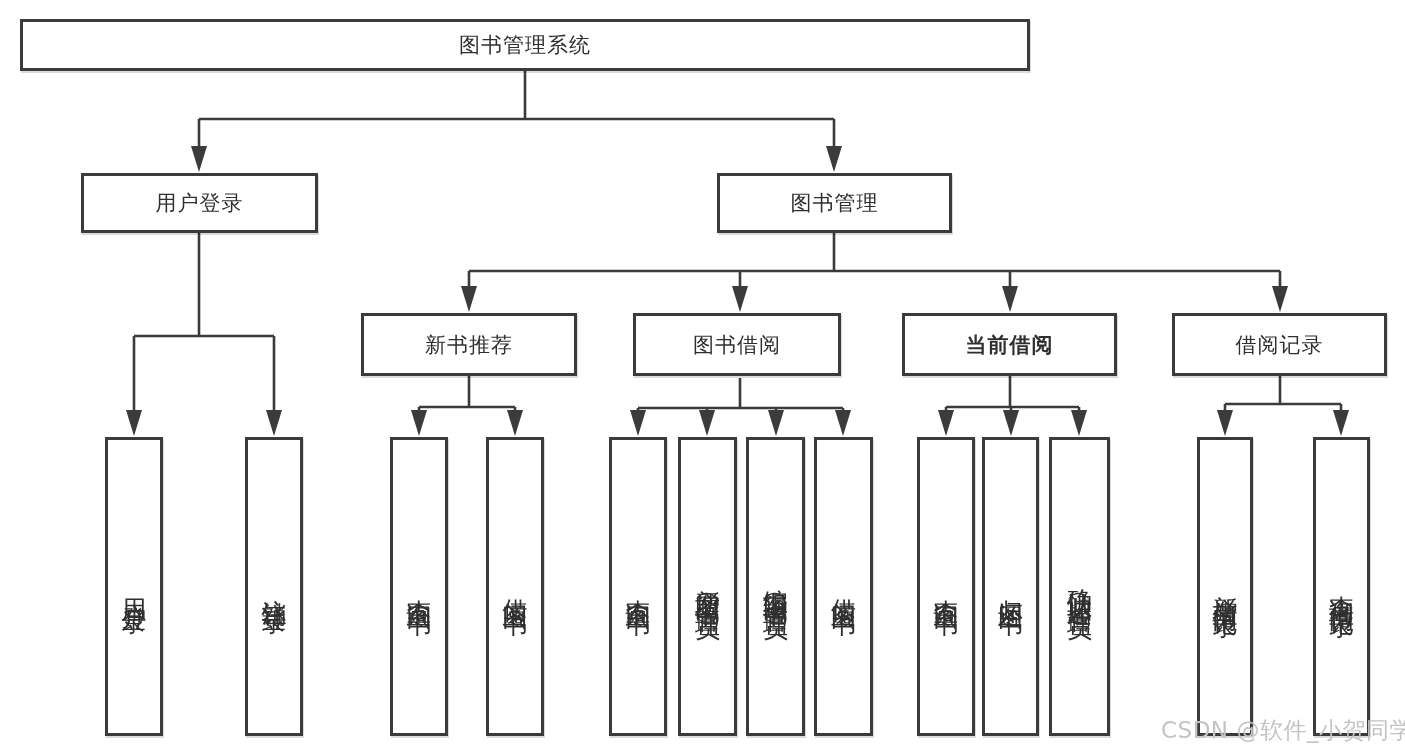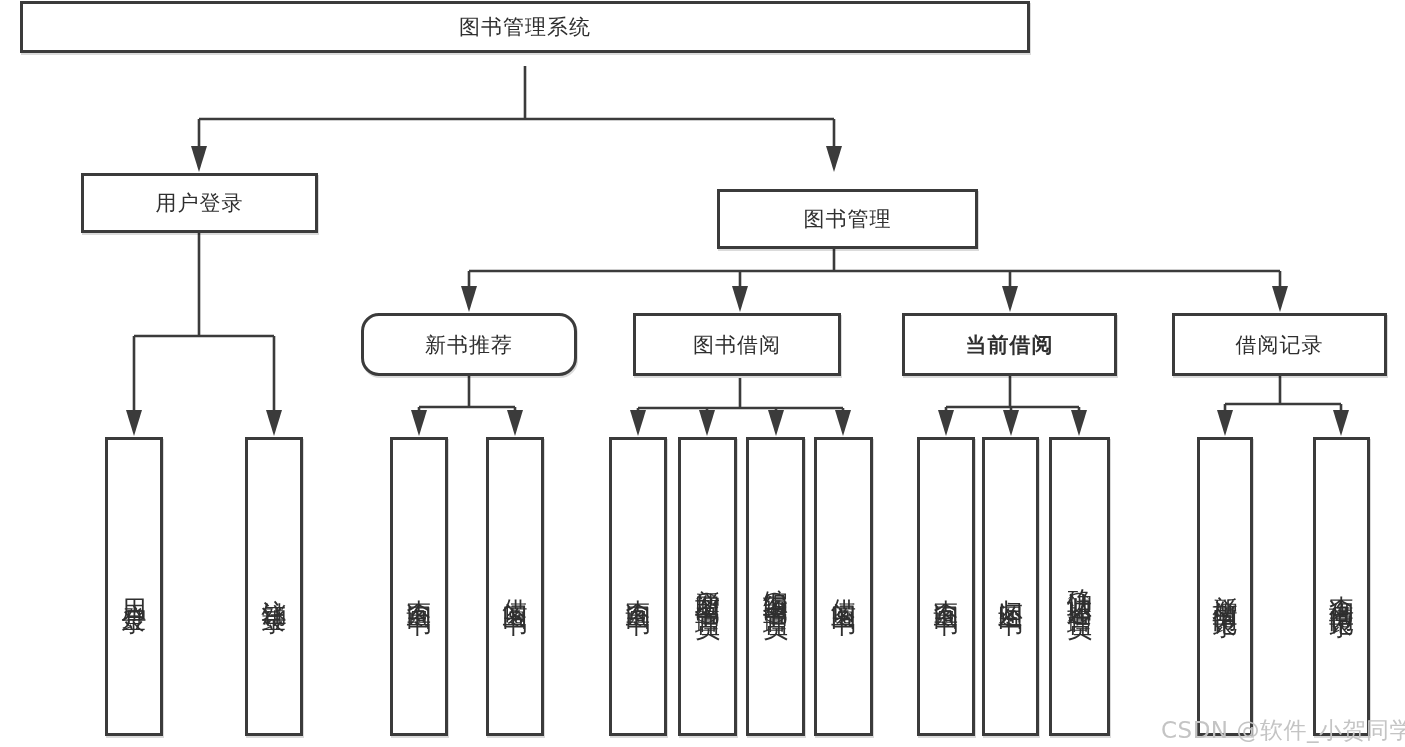--- a/index.html
+++ b/index.html
@@ -89,32 +89,32 @@
       <polygon points="1071,410 1087,410 1079,436"></polygon>
     </g>
 
     <g>
       <path d="M1280,376 V404 M1225,404 H1341 M1225,404 V414 M1341,404 V414"></path>
       <polygon points="1217,410 1233,410 1225,436"></polygon>
       <polygon points="1333,410 1349,410 1341,436"></polygon>
     </g>
   </svg>
 
-  <div class="box" style="left:20px; top:1px; width:1010px; height:52px;">
+  <div class="box" style="left:20px; top:19px; width:1010px; height:52px;">
     <span class="h-label">图书管理系统</span>
   </div>
 
   <div class="box" style="left:81px; top:173px; width:237px; height:60px;">
     <span class="h-label">用户登录</span>
   </div>
-  <div class="box" style="left:717px; top:173px; width:261px; height:60px;margin-top:16px;">
+  <div class="box" style="left:717px; top:173px; width:235px; height:60px;">
     <span class="h-label">图书管理</span>
   </div>
 
-  <div class="box" style="left:361px; top:313px; width:216px; height:63px;border-radius:18px;">
+  <div class="box" style="left:361px; top:313px; width:216px; height:63px;">
     <span class="h-label">新书推荐</span>
   </div>
   <div class="box" style="left:633px; top:313px; width:208px; height:63px;">
     <span class="h-label">图书借阅</span>
   </div>
   <div class="box" style="left:902px; top:313px; width:215px; height:63px;font-weight:bold;">
     <span class="h-label">当前借阅</span>
   </div>
   <div class="box" style="left:1172px; top:313px; width:215px; height:63px;text-align:right;">
     <span class="h-label">借阅记录</span>

